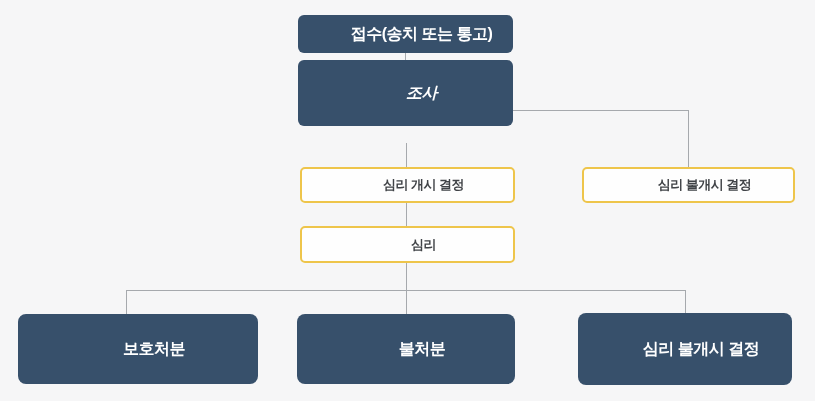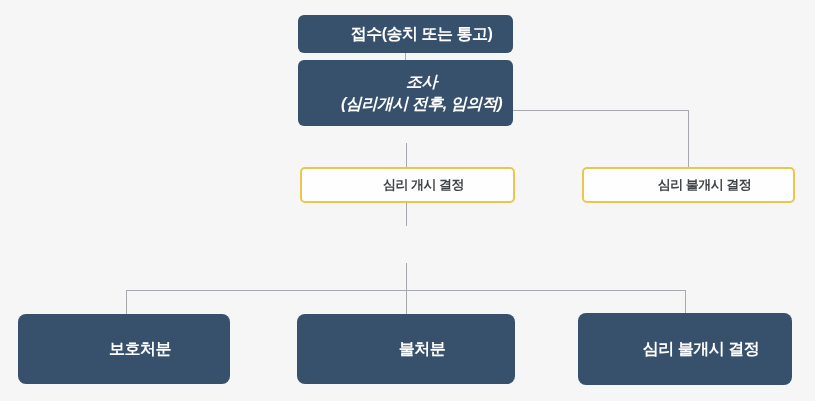--- a/index.html
+++ b/index.html
@@ -72,33 +72,35 @@
   <div class="line v" style="left:126px; top:290px; height:24px;"></div>
   <div class="line v" style="left:406px; top:290px; height:24px;"></div>
   <div class="line v" style="left:685px; top:290px; height:23px;"></div>
 
   <div class="node node-dark" style="left:298px; top:15px; width:215px; height:38px;">
     <span>접수(송치 또는 통고)</span>
   </div>
 
   <div class="node node-dark" style="left:298px; top:60px; width:215px; height:66px;font-style:italic;">
     <span>조사</span>
-    <span>(심리개시 전후, 임의적)</span>
   </div>
 
   <div class="node node-light" style="left:300px; top:167px; width:215px; height:36px;">
     <span>심리 개시 결정</span>
   </div>
 
   <div class="node node-light" style="left:582px; top:167px; width:213px; height:36px;">
     <span>심리 불개시 결정</span>
   </div>
 
+  <div class="node node-light" style="left:300px; top:226px; width:215px; height:37px;">
+    <span>심리</span>
+  </div>
 
-  <div class="node node-dark big" style="left:18px; top:314px; width:212px; height:70px;">
+  <div class="node node-dark big" style="left:18px; top:314px; width:240px; height:70px;">
     <span>보호처분</span>
   </div>
 
   <div class="node node-dark big" style="left:297px; top:314px; width:218px; height:70px;">
     <span>불처분</span>
   </div>
 
   <div class="node node-dark big" style="left:578px; top:313px; width:214px; height:72px;">
     <span>심리 불개시 결정</span>
   </div>

